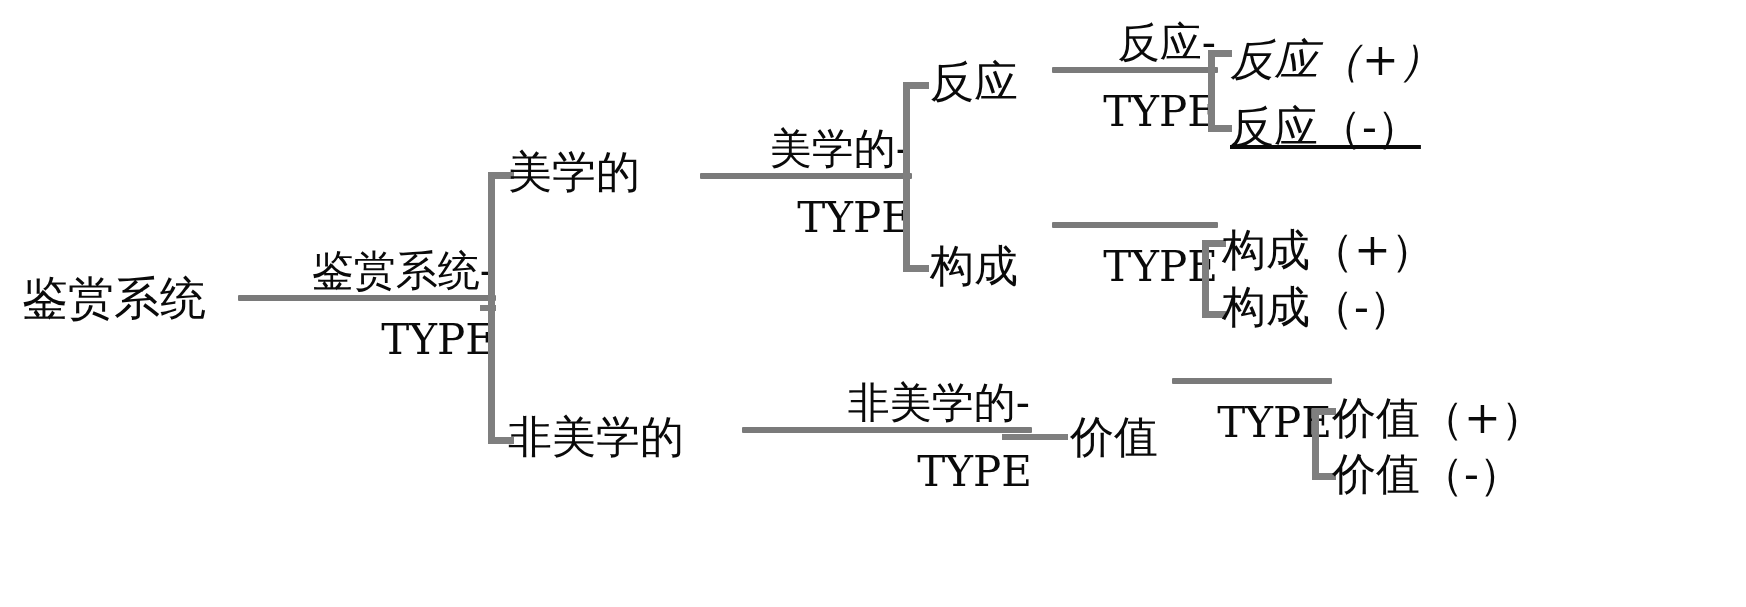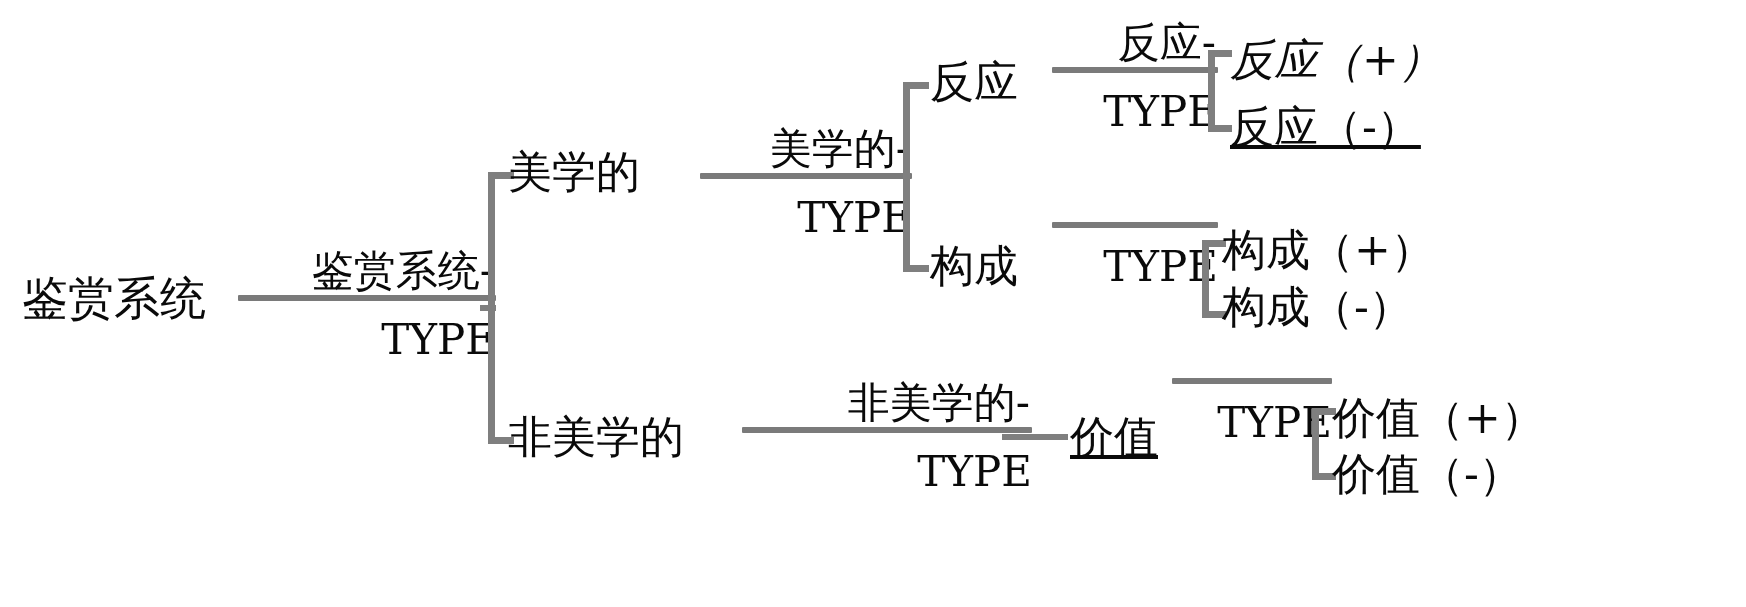--- a/index.html
+++ b/index.html
@@ -31,21 +31,21 @@
 
   .node.root      { font-size: 46px; left: 2px;    top: 275px; margin-left: 20px; }
   .node.lvl1      { font-size: 44px; }
   .node.lvl2      { font-size: 44px; margin-left: 8px; }
   .node.leaf      { font-size: 44px; }
 
   .n-aesthetic    { left: 508px;  top: 150px; }
   .n-nonaesthetic { left: 508px;  top: 415px; }
   .n-reaction     { left: 922px;  top: 60px;  }
   .n-composition  { left: 922px;  top: 245px; font-family: Liberation Serif, serif; }
-  .n-value        { left: 1062px; top: 415px; text-decoration: underline; }
+  .n-value        { left: 1062px; top: 415px; }
 
   .l-reaction-p    { left: 1230px; top: 38px; font-style: italic;  }
   .l-reaction-m    { left: 1230px; top: 105px; text-decoration: underline; }
   .l-composition-p { left: 1222px; top: 228px; }
   .l-composition-m { left: 1222px; top: 285px; }
   .l-value-p       { left: 1332px; top: 396px; }
   .l-value-m       { left: 1332px; top: 452px; }
 
   
   .edge-label {

